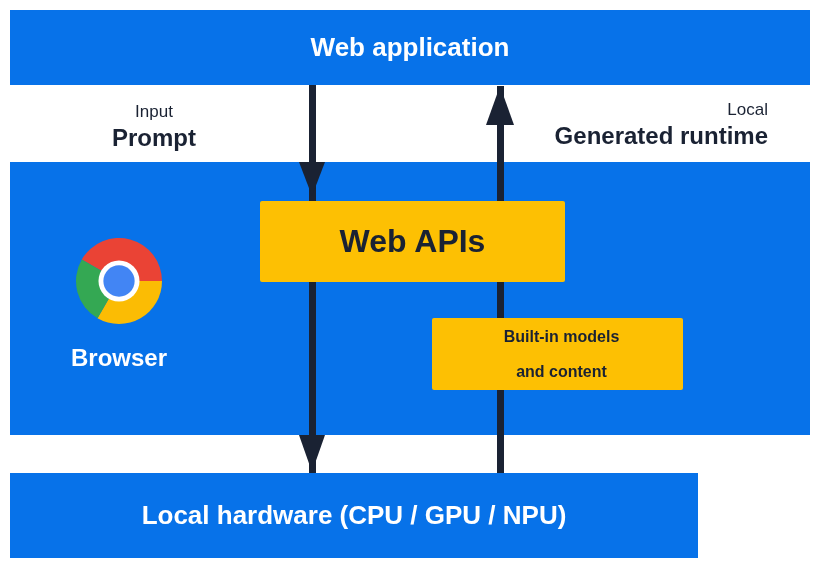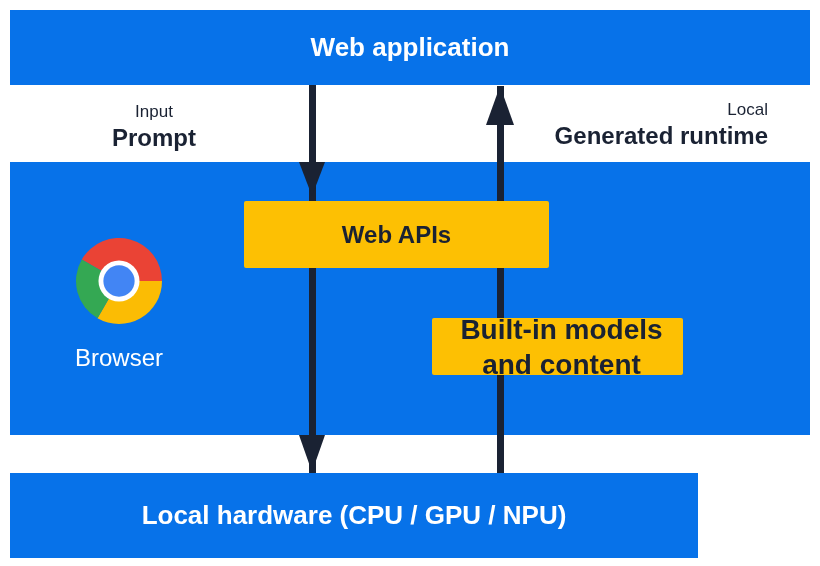--- a/index.html
+++ b/index.html
@@ -76,35 +76,35 @@
     color: var(--navy);
     font-weight: bold;
     display: flex;
     flex-direction: column;
     align-items: center;
     justify-content: center;
     text-align: center;
     border-radius: 2px;
     z-index: 2;
   }
-  .box-webapis { left: 244px; top: 201px; width: 305px; height: 67px; font-size: 24px; }
-  .box-builtin { left: 432px; top: 318px; width: 251px; height: 57px; font-size: 28px; line-height: 35px; padding-left: 8px; }
+  .box-webapis { left: 260px; top: 201px; width: 305px; height: 81px; font-size: 32px; }
+  .box-builtin { left: 432px; top: 318px; width: 251px; height: 72px; font-size: 16px; line-height: 35px; padding-left: 8px; }
   
   .chrome-logo { position: absolute; left: 76px; top: 238px; width: 86px; height: 86px; z-index: 1; }
   .chrome-red    { fill: var(--chrome-red); }
   .chrome-yellow { fill: var(--chrome-yellow); }
   .chrome-green  { fill: var(--chrome-green); }
   .chrome-blue   { fill: var(--chrome-blue); }
   .browser-label {
     position: absolute;
     left: 39px; top: 344px; width: 160px;
     text-align: center;
     color: var(--white-text);
     font-size: 24px;
-    font-weight: normal;
+    font-weight: bold;
     z-index: 1;
   }
 </style>
 </head>
 <body>
 
 <div class="canvas">
 
   <div class="bar bar-top">
     <span class="bar-title">Web application</span>

